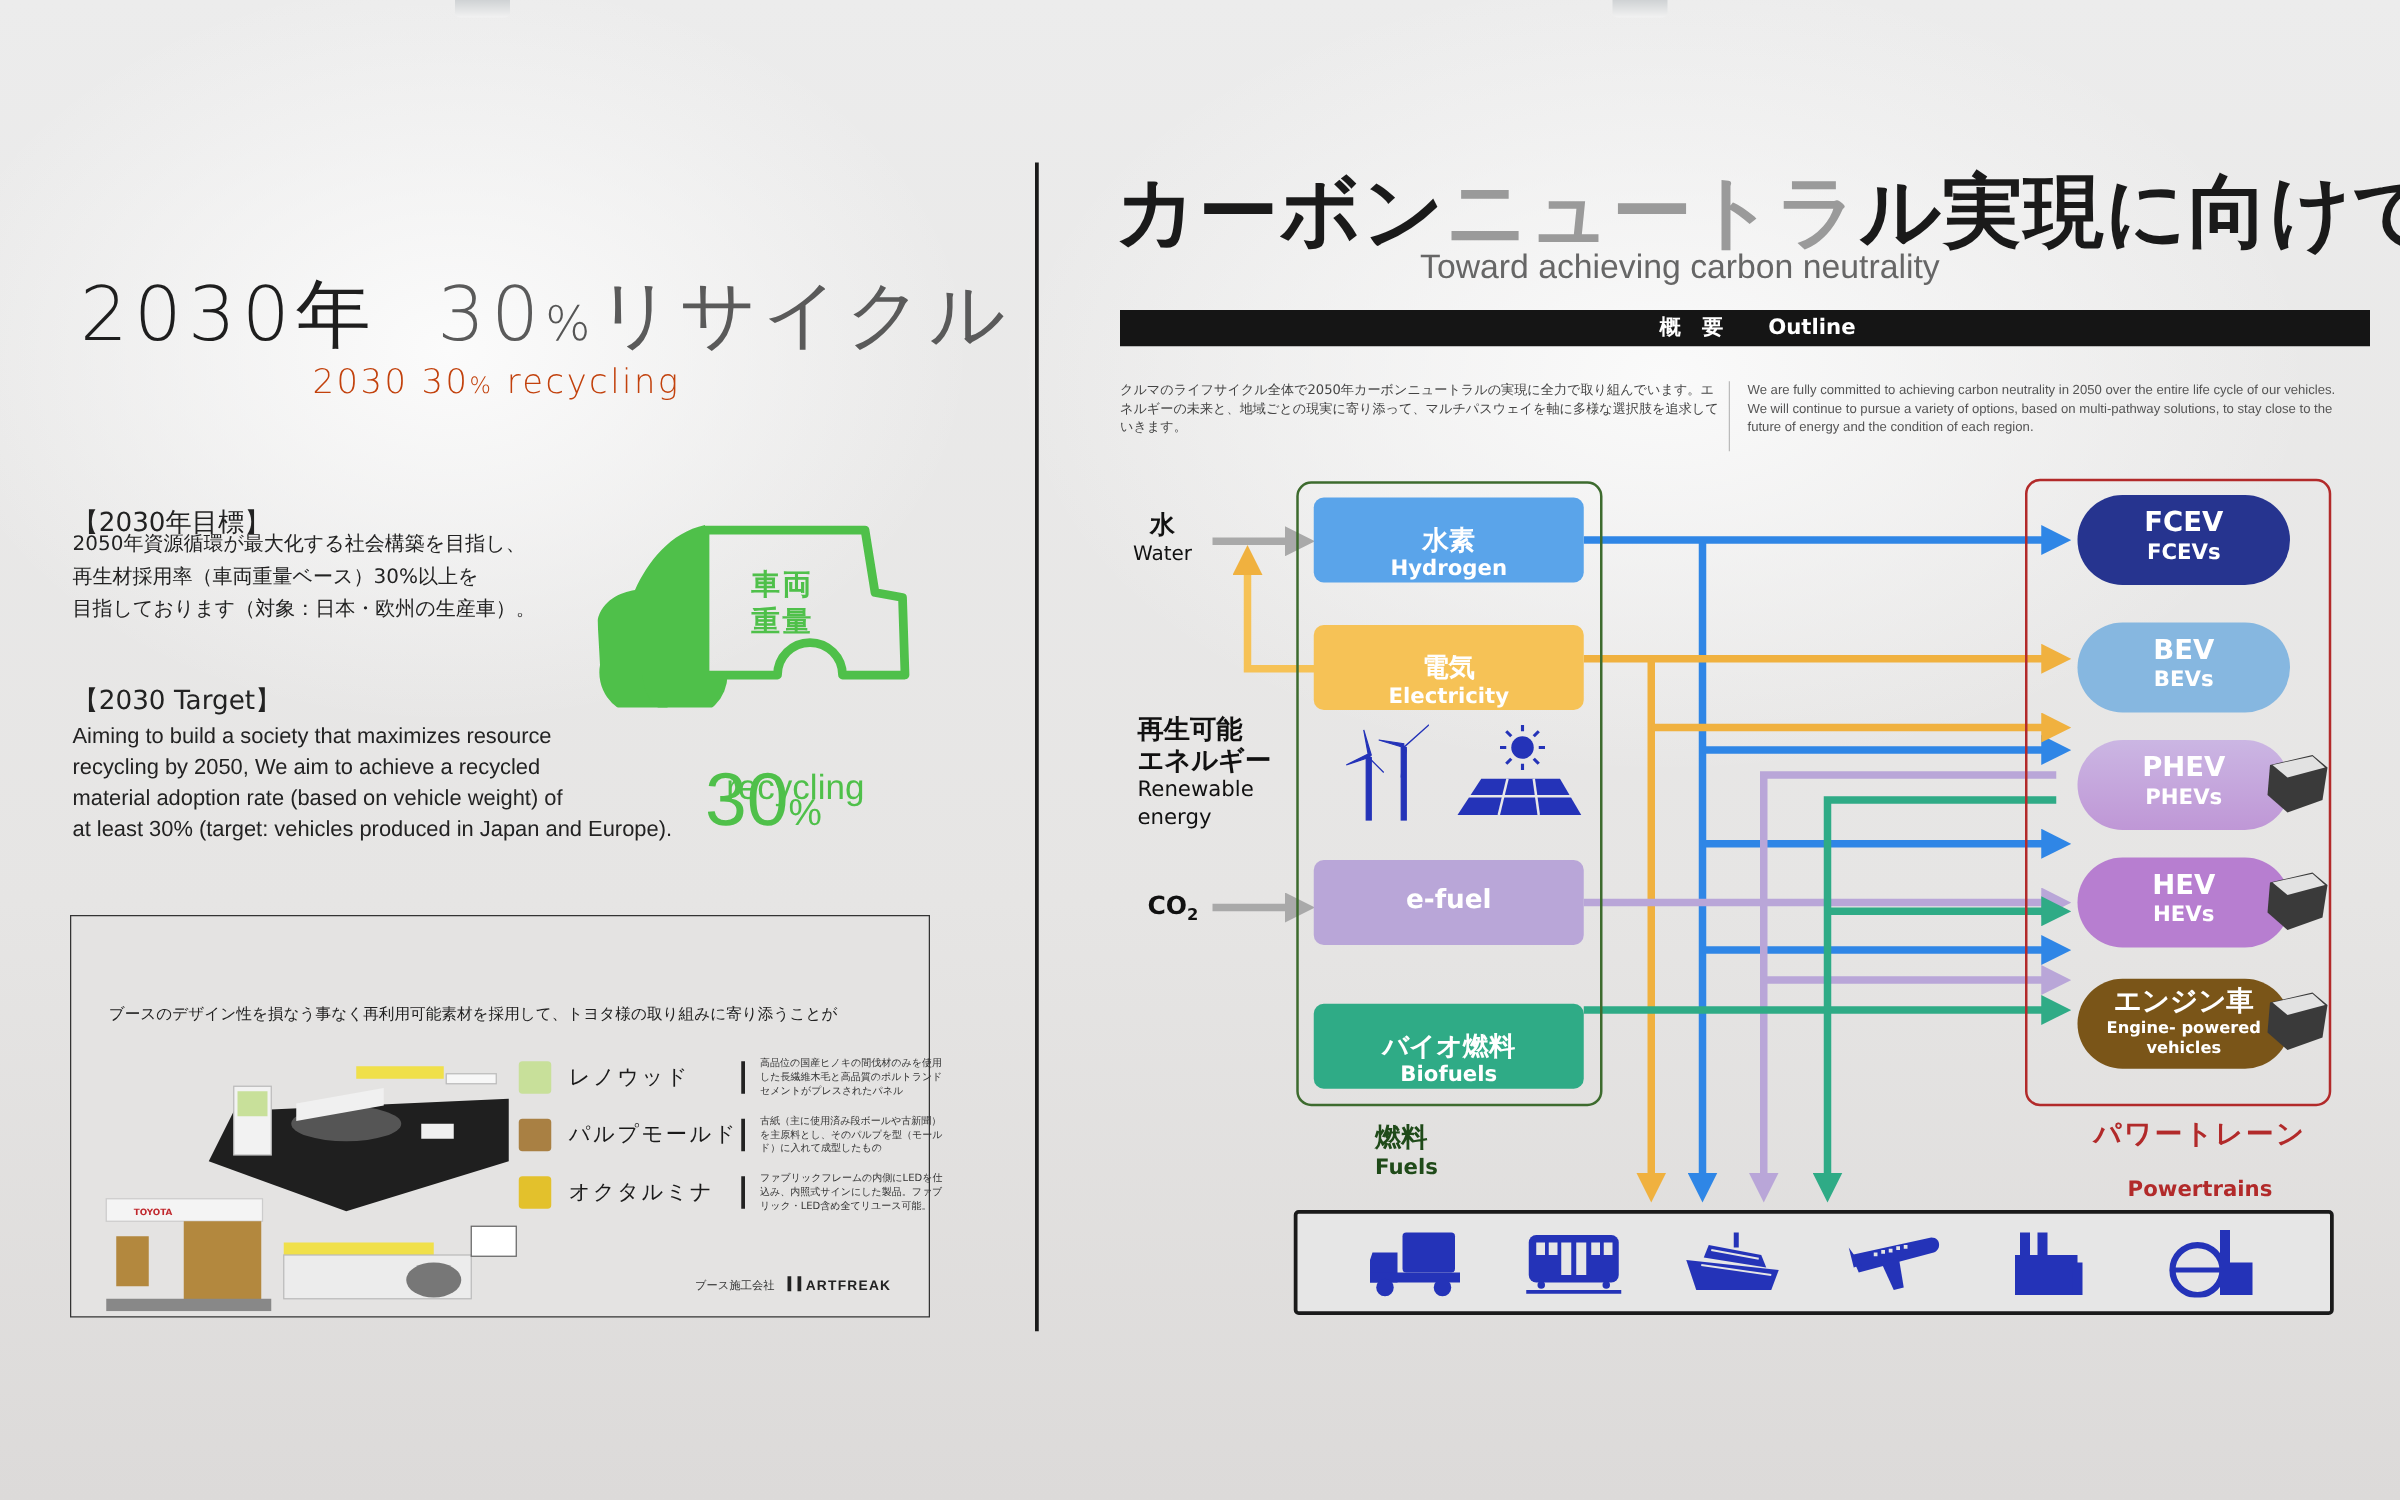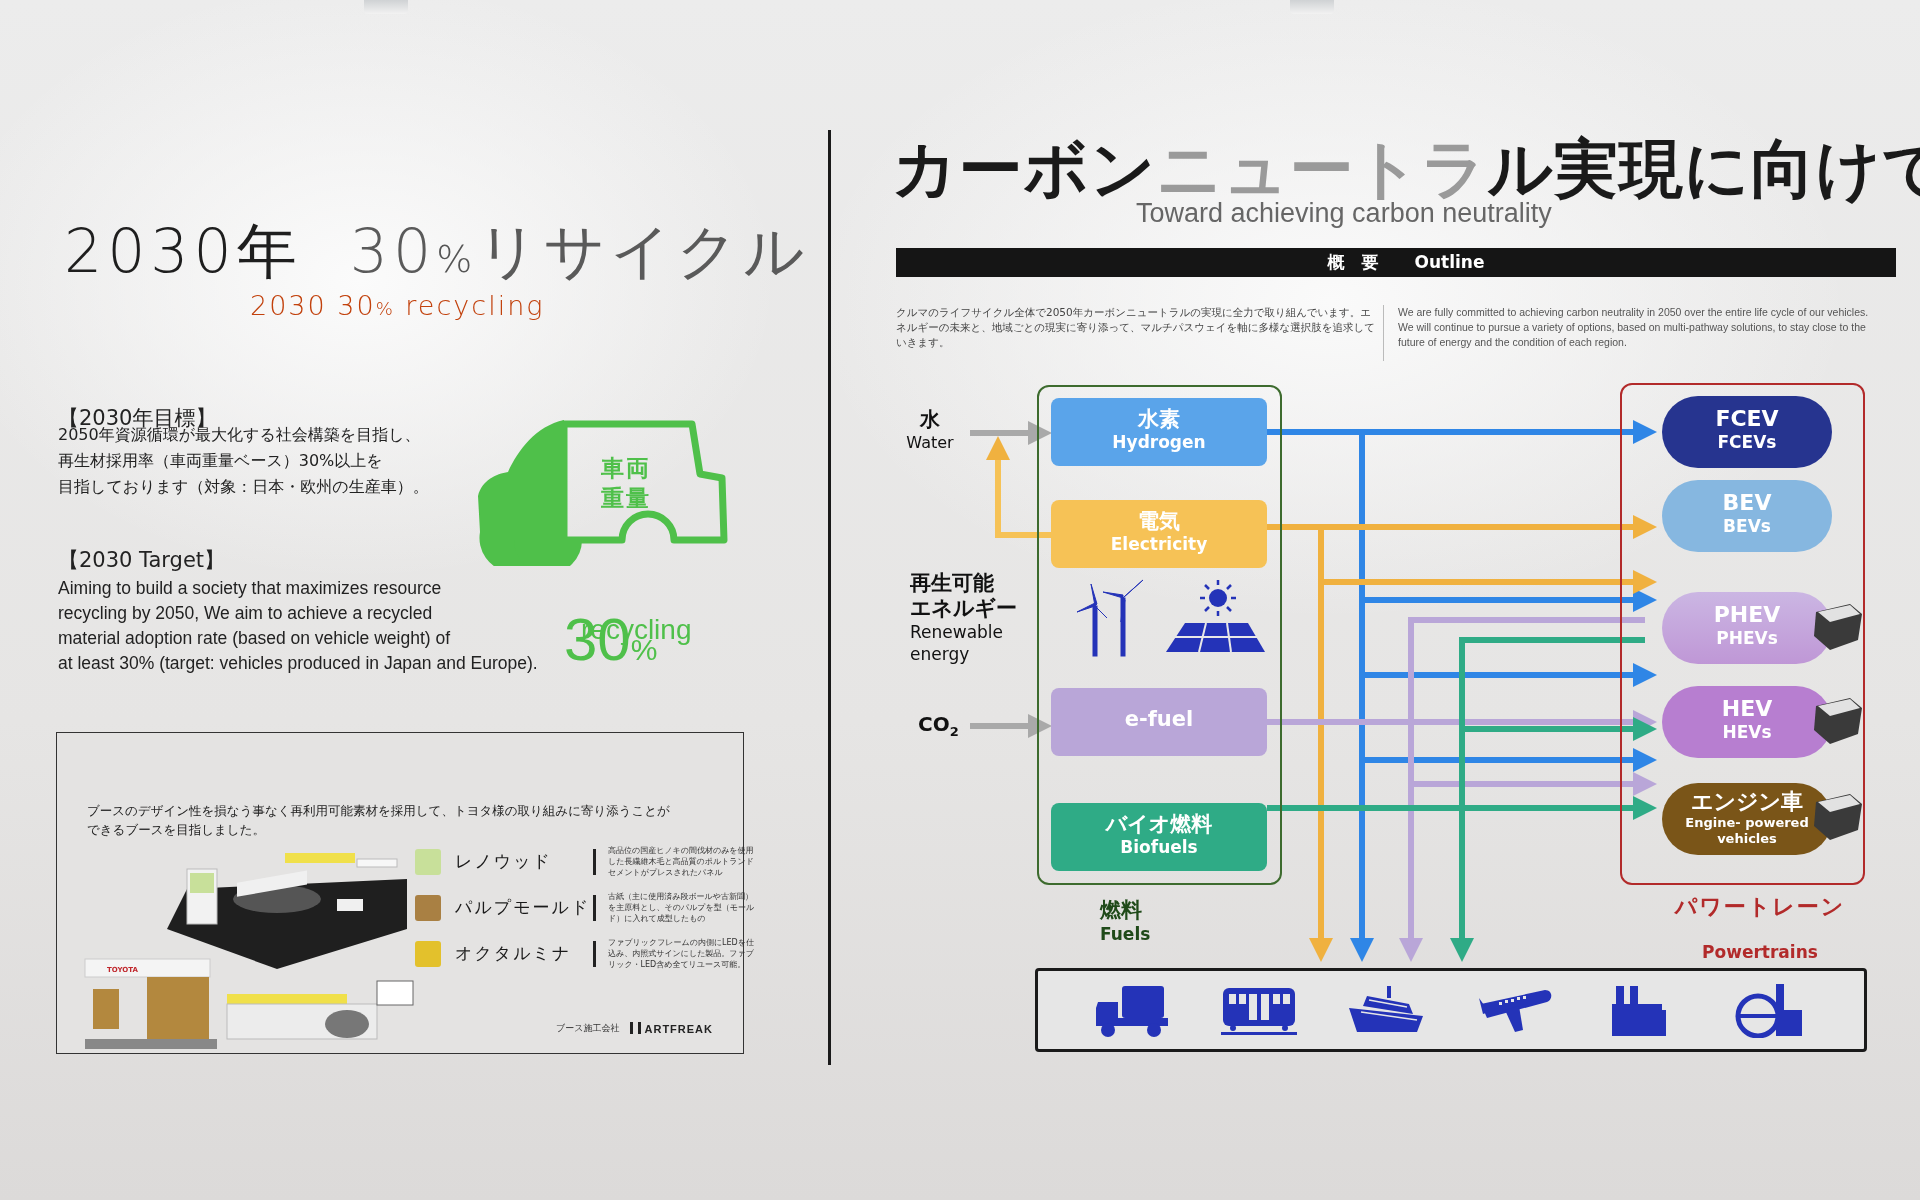--- a/index.html
+++ b/index.html
@@ -48,21 +48,21 @@
   .rt-sub{left:1136px;top:198px;font-size:27px;color:#666;font-weight:300;white-space:nowrap;font-family:"Liberation Sans",sans-serif;}
   .outline-bar{left:896px;top:248px;width:980px;height:29px;background:#151515;color:#fff;text-align:center;font-weight:bold;font-size:17px;line-height:29px;padding-left:20px;}
   .outline-bar span{margin:0 18px;}
   .intro-jp{left:896px;top:305px;width:480px;font-size:10.5px;line-height:15px;color:#444;}
   .intro-sep{left:1383px;top:305px;width:1px;height:56px;background:#bbb;}
   .intro-en{left:1398px;top:305px;width:478px;font-size:10.5px;line-height:15px;color:#555;font-family:"Liberation Sans",sans-serif;}
 
   .src{font-weight:bold;text-align:center;color:#111;}
 
   .fuel-box{left:1037px;top:385px;width:245px;height:500px;border:2px solid #3d6b2e;border-radius:12px;box-sizing:border-box;}
-  .fuel{position:absolute;left:1051px;width:216px;height:68px;border-radius:8px;color:#fff;text-align:center;font-weight:bold;box-sizing:border-box;padding-top:9px;}
+  .fuel{position:absolute;left:1051px;width:216px;height:68px;border-radius:8px;color:#fff;text-align:center;font-weight:bold;box-sizing:border-box;padding-top:22px;}
   .fuel .jp{font-size:21px;line-height:24px;}
   .fuel .en{font-size:17px;line-height:22px;}
   .fuel-label{left:1100px;top:896px;width:120px;color:#1f4a19;font-weight:bold;}
   .fuel-label .jp{font-size:21px;}
   .fuel-label .en{font-size:17px;}
 
   .pt-box{left:1620px;top:383px;width:245px;height:502px;border:2px solid #b22a2a;border-radius:12px;box-sizing:border-box;}
   .pt{position:absolute;left:1662px;width:170px;height:72px;border-radius:36px;color:#fff;text-align:center;font-weight:bold;box-sizing:border-box;}
   .pt .jp{font-size:22px;line-height:26px;padding-top:10px;}
   .pt .en{font-size:17px;line-height:20px;}
@@ -114,21 +114,20 @@
   <div>重量</div>
 </div>
 <div class="abs pct-big">
   <span>30</span><span class="small">%</span>
 </div>
 <div class="abs pct-word">recycling</div>
 
 <div class="abs booth">
   <div class="abs booth-desc">
     <div>ブースのデザイン性を損なう事なく再利用可能素材を採用して、トヨタ様の取り組みに寄り添うことが</div>
-    <div>できるブースを目指しました。</div>
   </div>
   <svg class="abs booth-img" viewBox="0 0 340 210">
     <polygon points="110,50 330,40 330,90 200,130 90,90" fill="#1f1f1f"></polygon>
     <rect x="110" y="30" width="30" height="55" fill="#f2f2f2" stroke="#bbb"></rect>
     <rect x="113" y="34" width="24" height="20" fill="#c8e09a"></rect>
     <rect x="208" y="14" width="70" height="10" fill="#f0e04a"></rect>
     <rect x="280" y="20" width="40" height="8" fill="#f7f7f7" stroke="#bbb"></rect>
     <ellipse cx="200" cy="60" rx="44" ry="14" fill="#555"></ellipse>
     <rect x="160" y="72" width="70" height="14" fill="#f0f0f0" transform="skewY(-10)"></rect>
     <rect x="260" y="60" width="26" height="12" fill="#f0f0f0"></rect>
@@ -281,21 +280,21 @@
 <div class="abs fuel-label">
   <div class="jp">燃料</div>
   <div class="en">Fuels</div>
 </div>
 
 <div class="abs pt-box"></div>
 <div class="pt" style="top:396px;background:#26348f;">
   <div class="jp">FCEV</div>
   <div class="en">FCEVs</div>
 </div>
-<div class="pt" style="top:480px;background:#86b7e0;">
+<div class="pt" style="top:498px;background:#86b7e0;">
   <div class="jp">BEV</div>
   <div class="en">BEVs</div>
 </div>
 <div class="pt" style="top:592px;background:linear-gradient(#cbb6e3,#bf97d6);">
   <div class="jp">PHEV</div>
   <div class="en">PHEVs</div>
 </div>
 <div class="pt" style="top:686px;background:#b77ed0;">
   <div class="jp">HEV</div>
   <div class="en">HEVs</div>

